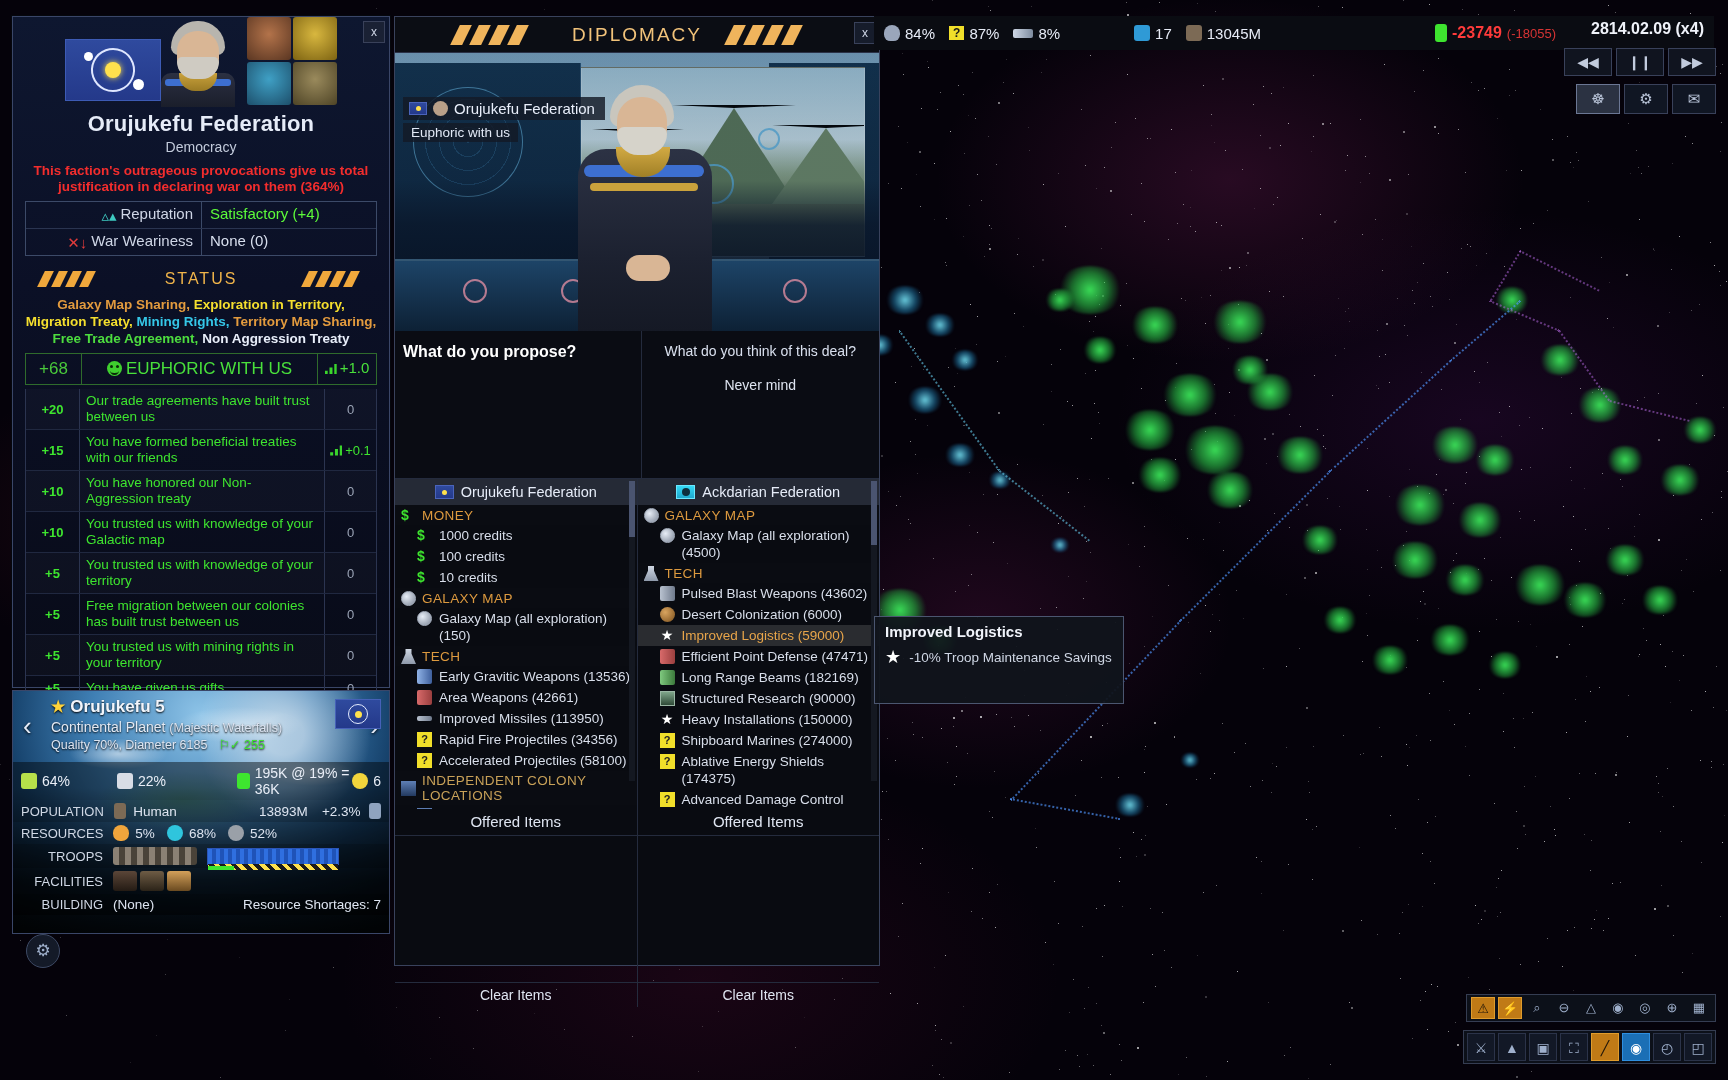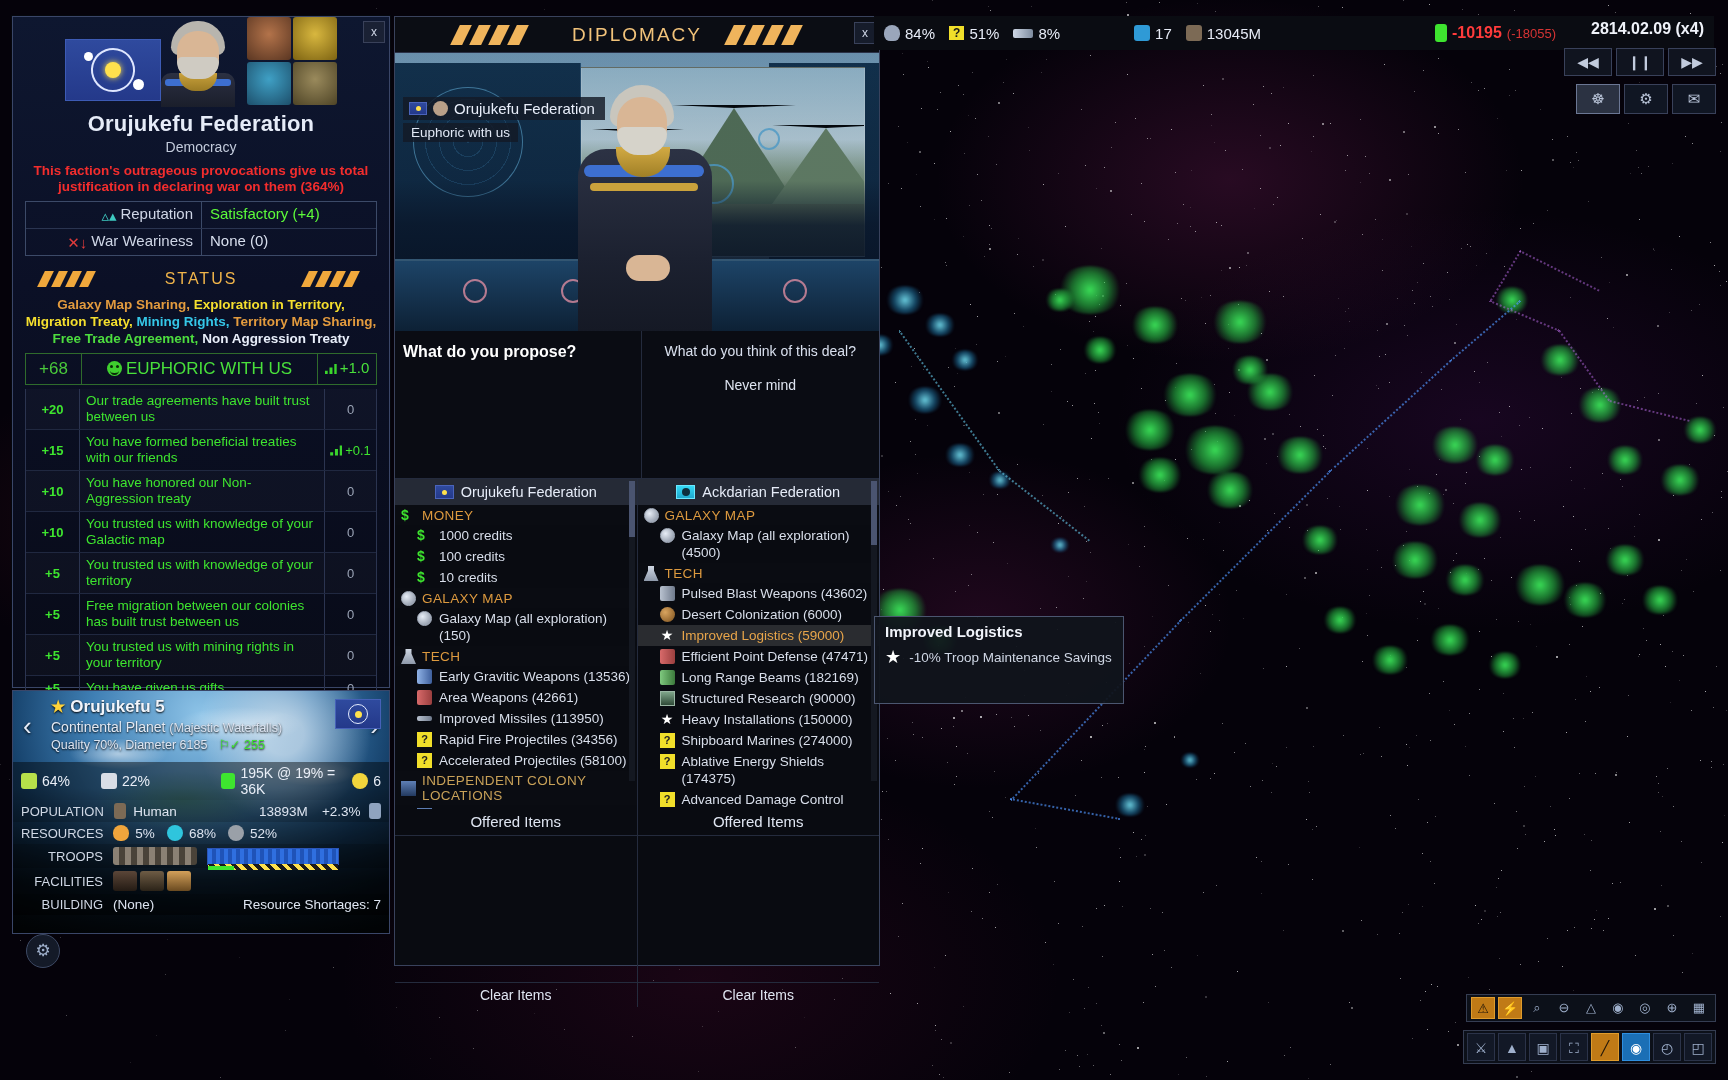--- a/index.html
+++ b/index.html
@@ -1742,21 +1742,21 @@
       </div>
       <div class="pp-sub2">
         <span>Quality 70%, Diameter 6185</span>
         <span style="color:#3ee52f;margin-left:8px;">⚐✓</span>
         <span style="color:#3ee52f;">255</span>
       </div>
     </div>
 
     <div class="pp-stats">
       <div class="pp-row1">
-        <div class="it" style="width:80px;">
+        <div class="it" style="width:96px;">
           <span class="mini-ico" style="background:#b7e04a;"></span>
           <span>64%</span>
         </div>
         <div class="it" style="width:120px;">
           <span class="mini-ico" style="background:#d8dde6;"></span>
           <span>22%</span>
         </div>
         <div class="it" style="flex:1;">
           <span class="mini-ico" style="background:#3ee52f;"></span>
           <span>195K @ 19% = 36K</span>
@@ -2031,37 +2031,37 @@
     </div>
   </div>
 
   <div id="topbar">
     <div class="grp">
       <span class="mini-ico" style="background:#9aa6bb;border-radius:50% 50% 40% 40%;"></span>
       <span>84%</span>
     </div>
     <div class="grp">
       <span class="badge-q">?</span>
-      <span>51%</span>
+      <span>87%</span>
     </div>
     <div class="grp">
       <span class="mini-ico" style="background:linear-gradient(90deg,#cfd8e6,#7d8b9e);width:20px;height:9px;border-radius:2px;"></span>
       <span>8%</span>
     </div>
     <div class="grp" style="margin-left:60px;">
       <span class="mini-ico" style="background:#2f9ad6;border-radius:3px;"></span>
       <span>17</span>
     </div>
     <div class="grp">
       <span class="mini-ico" style="background:#7c6a55;"></span>
       <span>13045M</span>
     </div>
     <div class="grp" style="margin-left:160px;">
       <span class="mini-ico" style="background:#3ee52f;width:12px;height:18px;"></span>
-      <span class="m-red">-10195</span>
+      <span class="m-red">-23749</span>
       <span class="m-red-s">(-18055)</span>
     </div>
     <div class="date-box">2814.02.09 (x4)</div>
   </div>
 
   <div class="speed-ctrl" id="speedctrl">
       <div>◀◀</div>
       <div>❙❙</div>
       <div>▶▶</div>
     </div>

